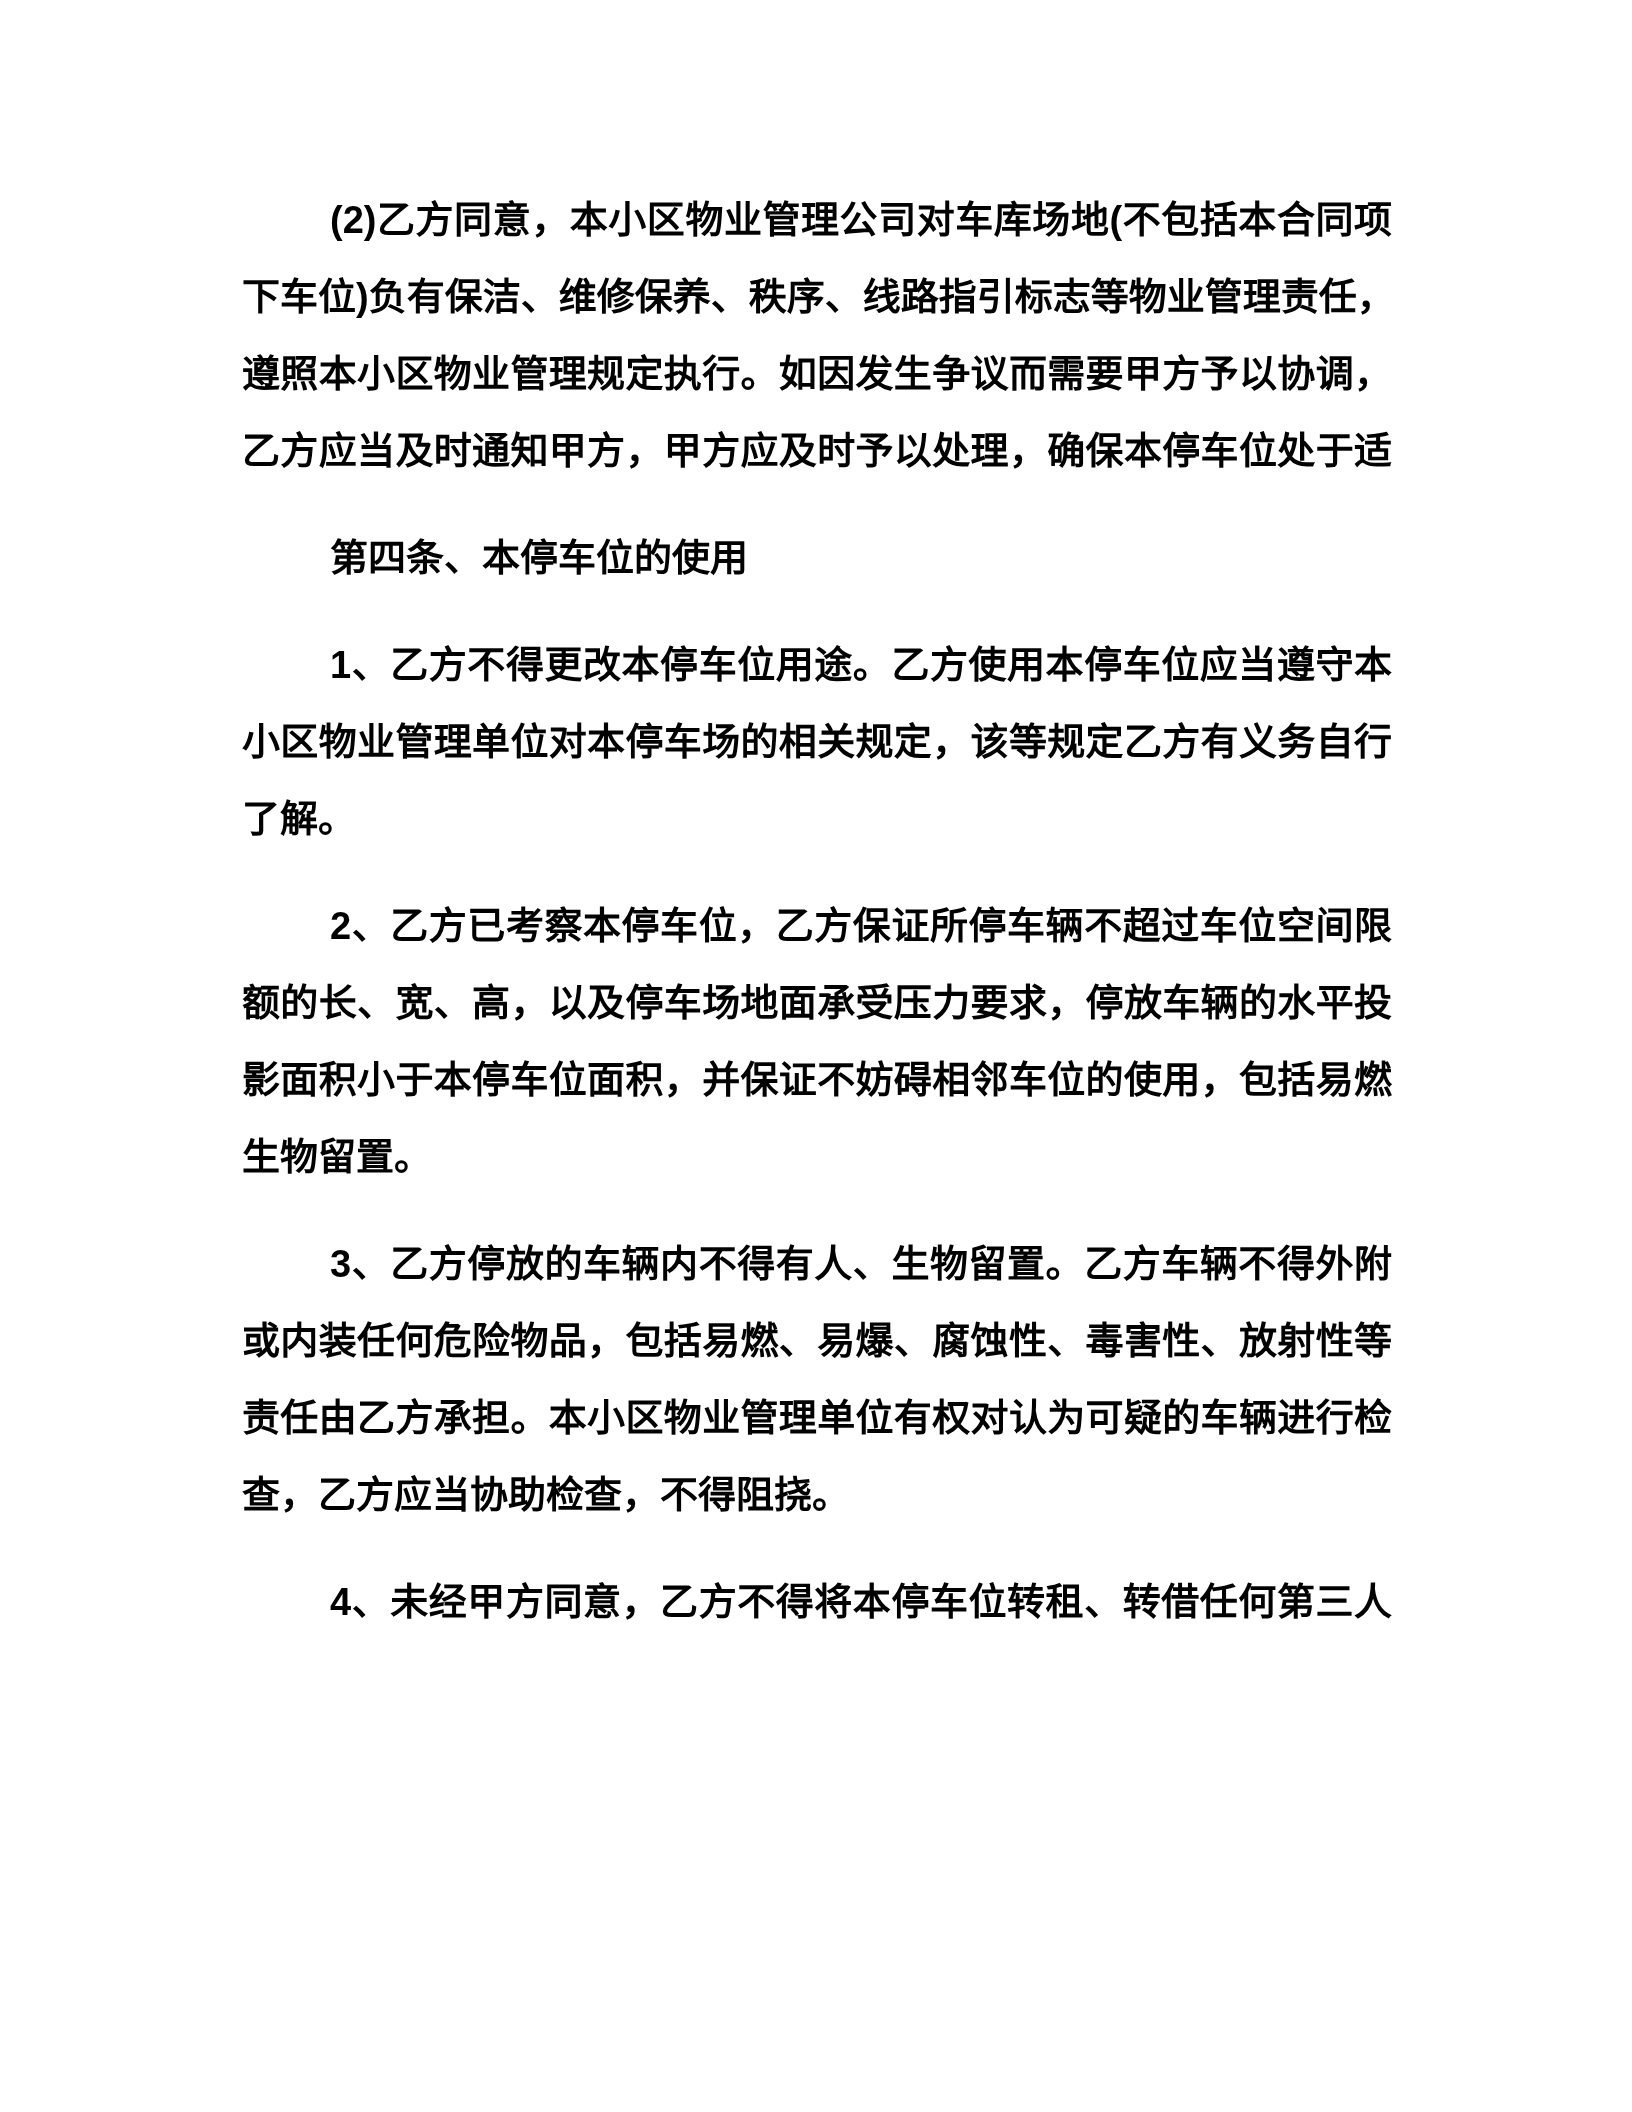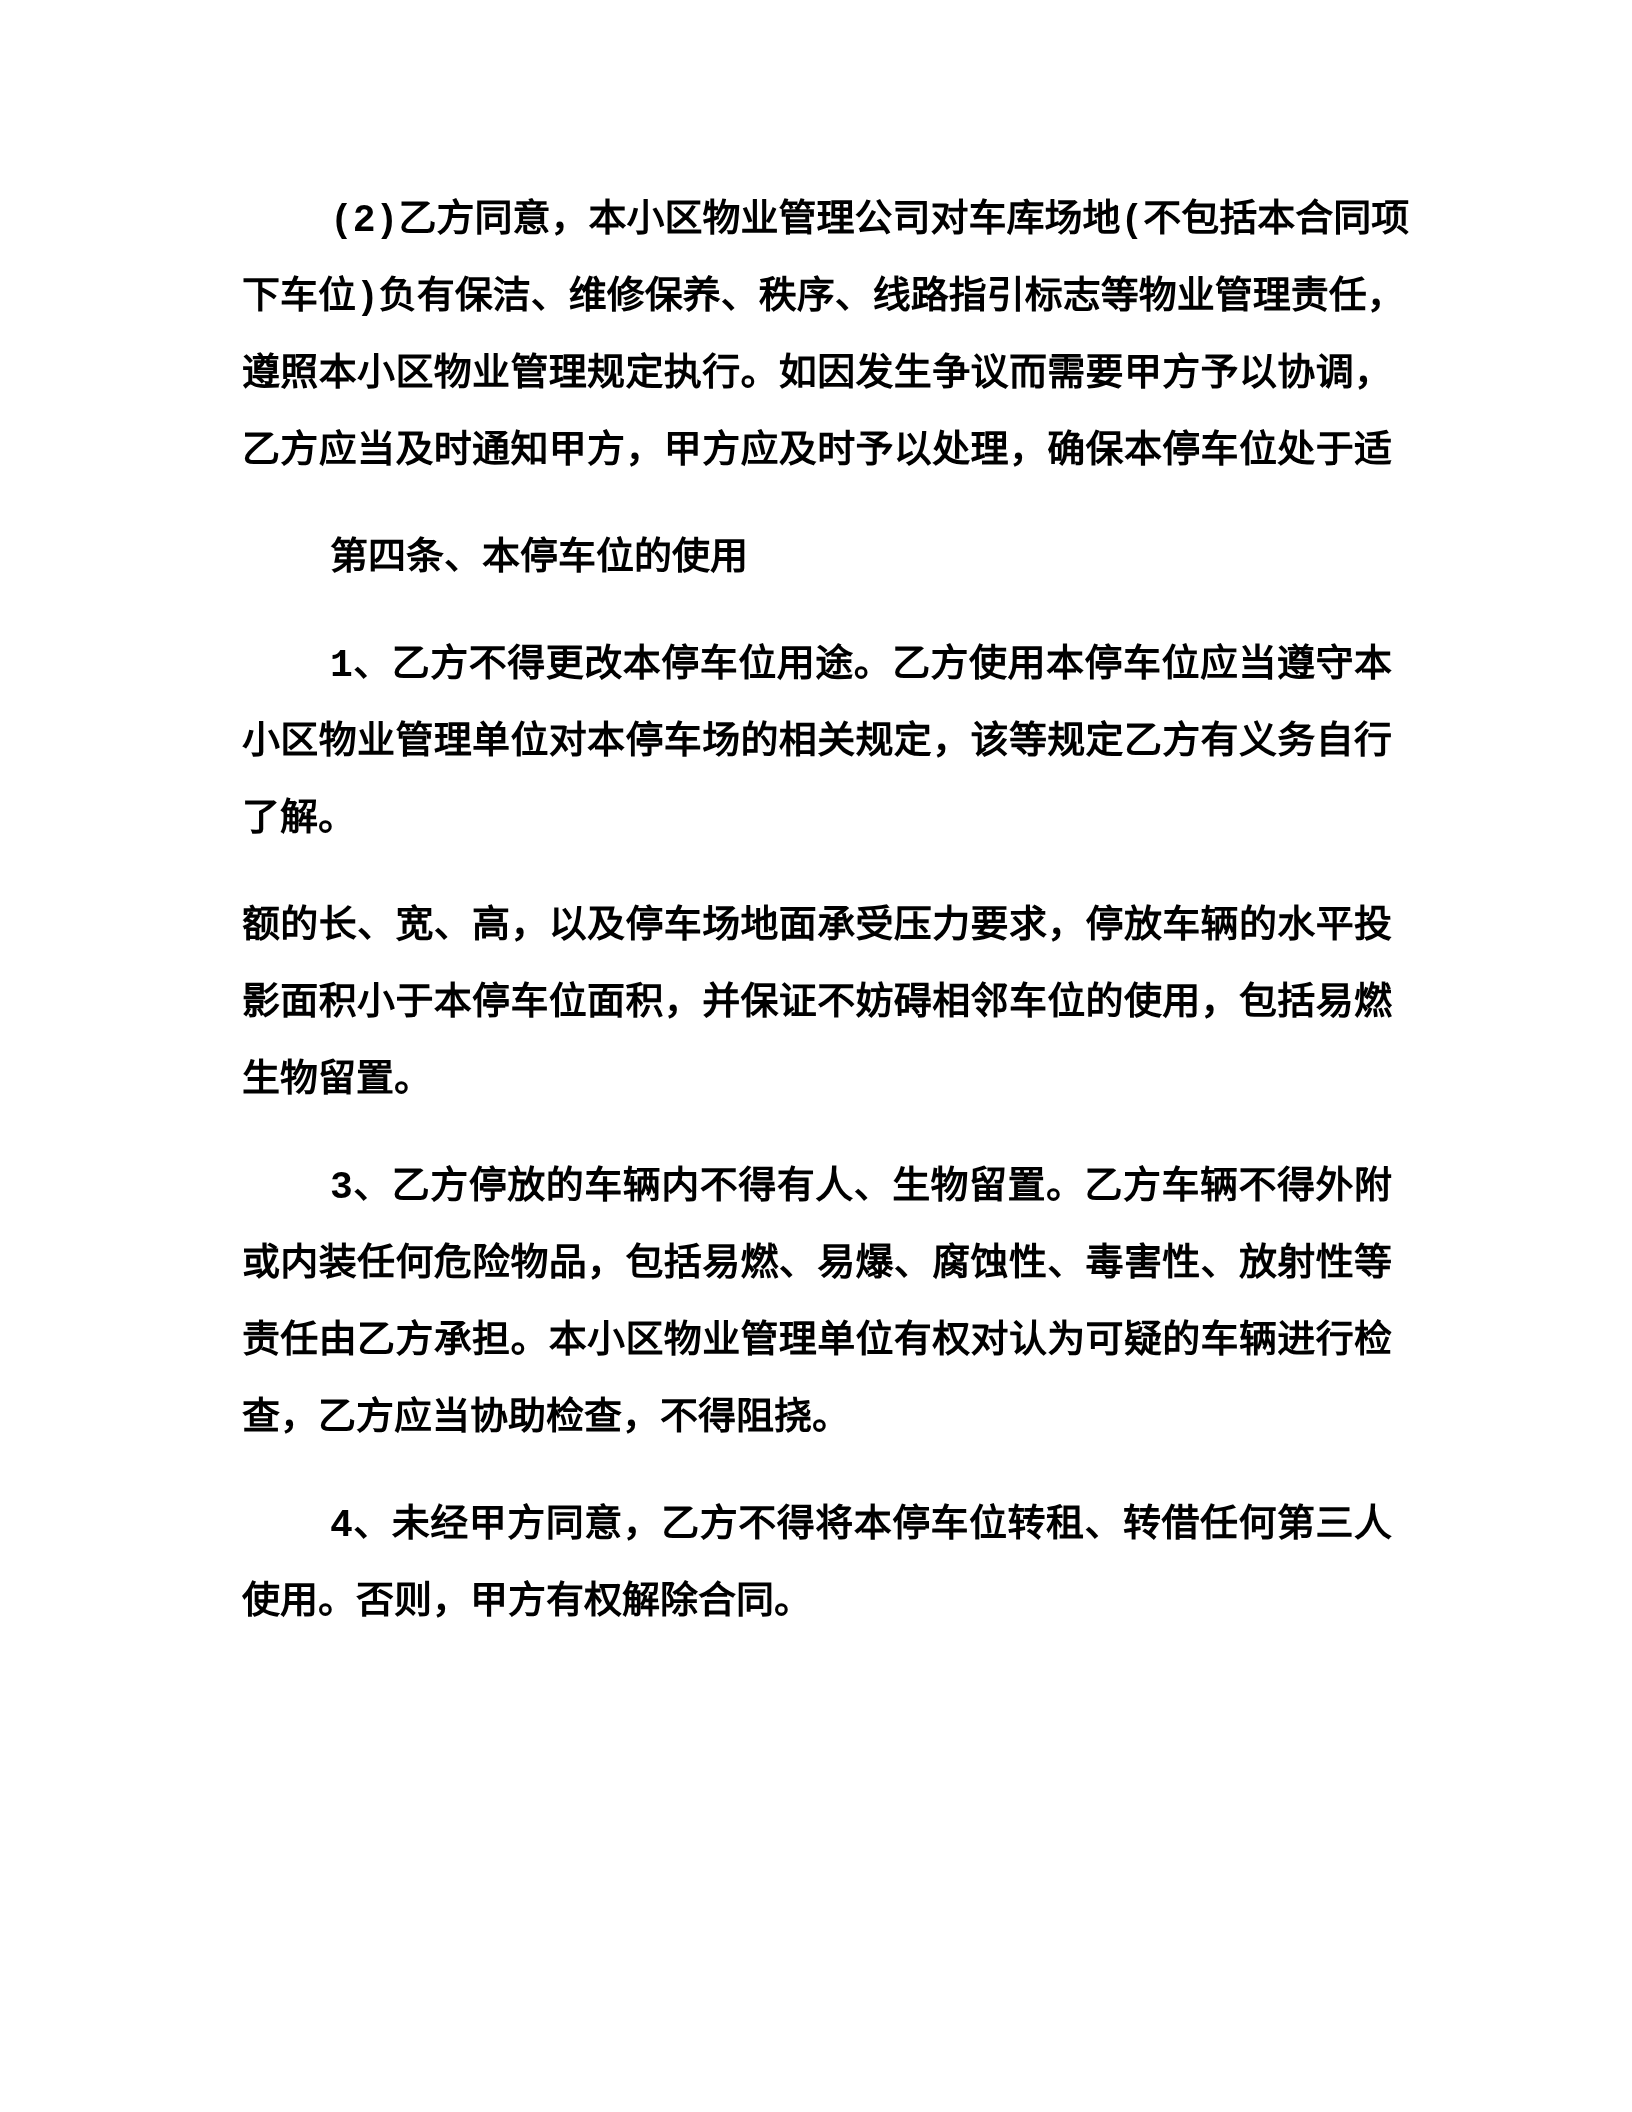--- a/index.html
+++ b/index.html
@@ -6,21 +6,21 @@
     margin: 0;
     padding: 0;
     background: #ffffff;
   }
   .page {
     position: relative;
     width: 1632px;
     height: 1620px;
     background: #ffffff;
     overflow: hidden;
-    font-family: Liberation Mono, monospace;
+    font-family: Liberation Sans, sans-serif;
     border-radius: 22px;
   }
   .content {
     position: absolute;
     left: 242px;
     top: 182px;
     width: 1150px;
     color: #000000;
     font-size: 38px;
     line-height: 77px;
@@ -66,20 +66,21 @@
       </div>
       <div class="block heading">
         <div class="line first last wrapok">第四条、本停车位的使用</div>
       </div>
       <div class="block paragraph">
         <div class="line first">1、乙方不得更改本停车位用途。乙方使用本停车位应当遵守本</div>
         <div class="line">小区物业管理单位对本停车场的相关规定，该等规定乙方有义务自行</div>
         <div class="line last wrapok">了解。</div>
       </div>
       <div class="block paragraph">
+        <div class="line first">2、乙方已考察本停车位，乙方保证所停车辆不超过车位空间限</div>
         <div class="line">额的长、宽、高，以及停车场地面承受压力要求，停放车辆的水平投</div>
         <div class="line">影面积小于本停车位面积，并保证不妨碍相邻车位的使用，包括易燃</div>
         <div class="line last wrapok">生物留置。</div>
       </div>
       <div class="block paragraph">
         <div class="line first">3、乙方停放的车辆内不得有人、生物留置。乙方车辆不得外附</div>
         <div class="line">或内装任何危险物品，包括易燃、易爆、腐蚀性、毒害性、放射性等</div>
         <div class="line">责任由乙方承担。本小区物业管理单位有权对认为可疑的车辆进行检</div>
         <div class="line last wrapok">查，乙方应当协助检查，不得阻挠。</div>
       </div>

